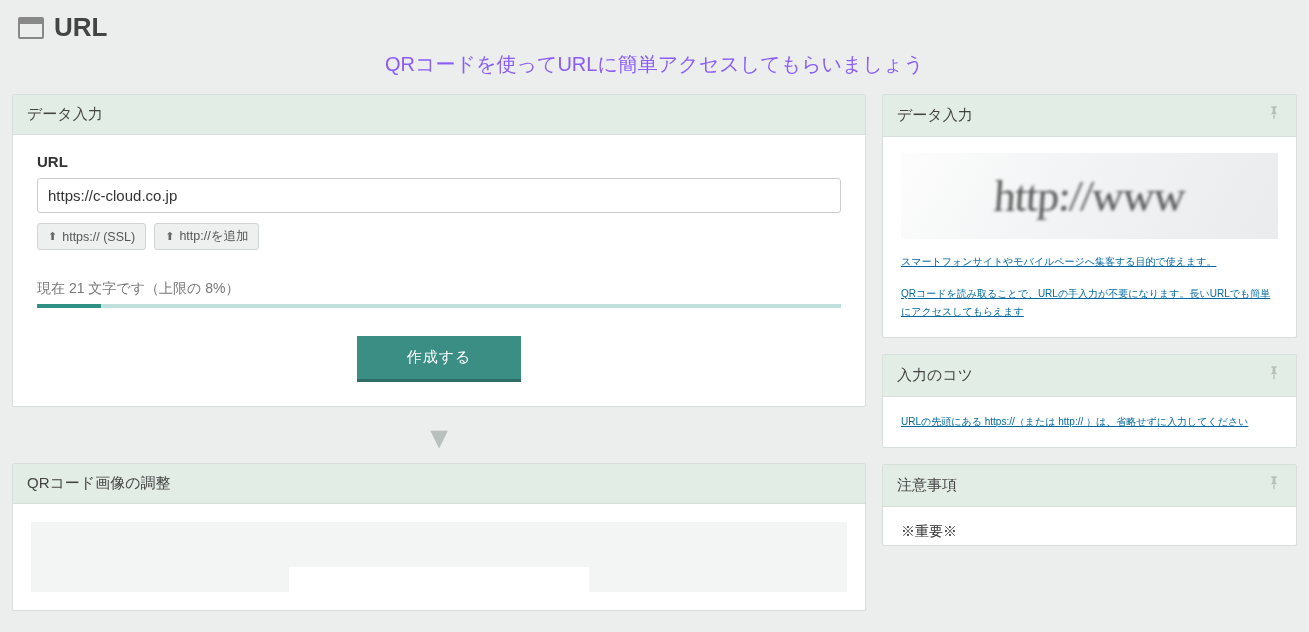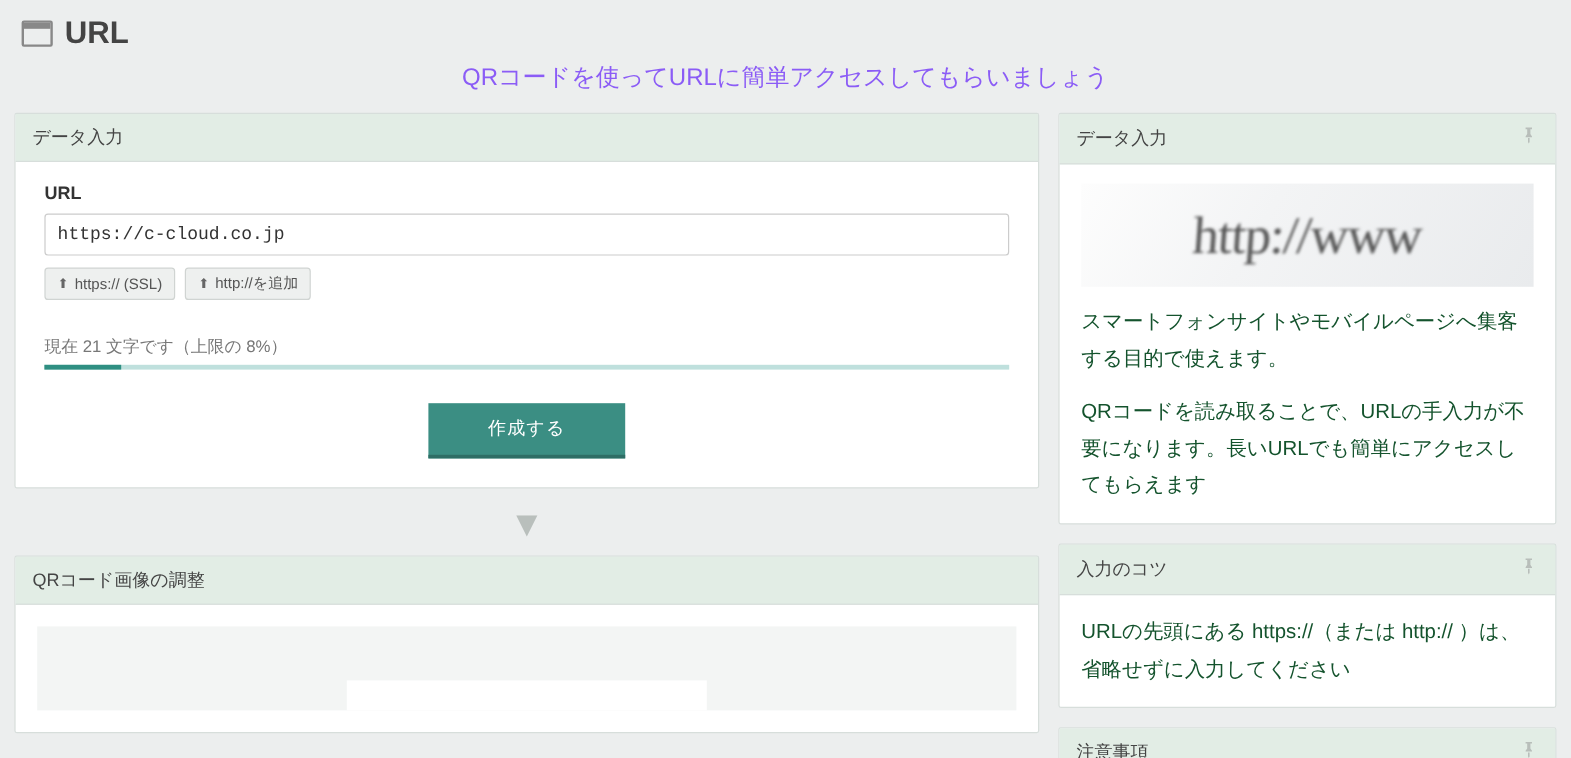--- a/index.html
+++ b/index.html
@@ -87,21 +87,20 @@
       font-size: 15px;
     }
     .text-input {
       width: 100%;
       padding: 8px 10px;
       border: 1px solid #ccc;
       border-radius: 3px;
       font-size: 15px;
       margin-bottom: 10px;
       color: #333;
-      font-family: Liberation Mono, monospace;
     }
     .btn-row { display: flex; gap: 8px; margin-bottom: 30px; }
     .chip-btn {
       background: #eef0ef;
       border: 1px solid #d0d4d2;
       border-radius: 3px;
       padding: 4px 10px;
       font-size: 12.5px;
       color: #555;
       cursor: pointer;
@@ -180,23 +179,24 @@
     .usage-img span {
       font-family: Georgia, serif;
       font-size: 44px;
       color: #555;
       letter-spacing: -1px;
       filter: blur(1.5px);
       transform: skewX(-4deg);
       white-space: nowrap;
     }
     .side-text {
-      color: #14532d;
-      font-size: 17px;
+      color: #0369a1;
+      font-size: 10px;
       line-height: 1.8;
+      text-decoration: underline;
     }
     .side-text p + p { margin-top: 14px; }
     .important { color: #333; font-size: 14px; }
   </style>
 </head>
 <body>
 
 <div class="page-header">
   <div class="page-title-row">
     <span class="page-title-icon"></span>

